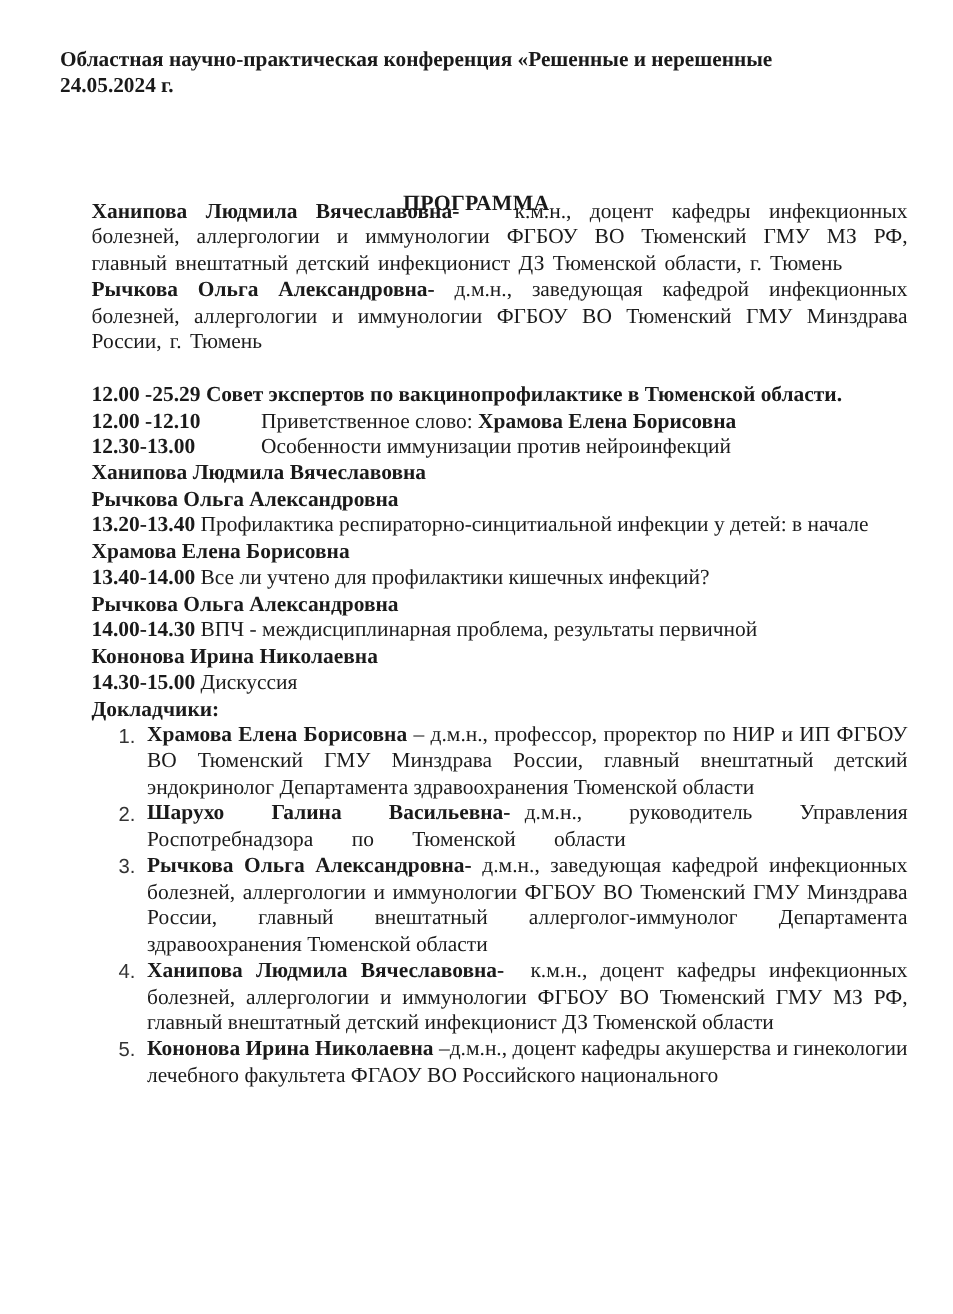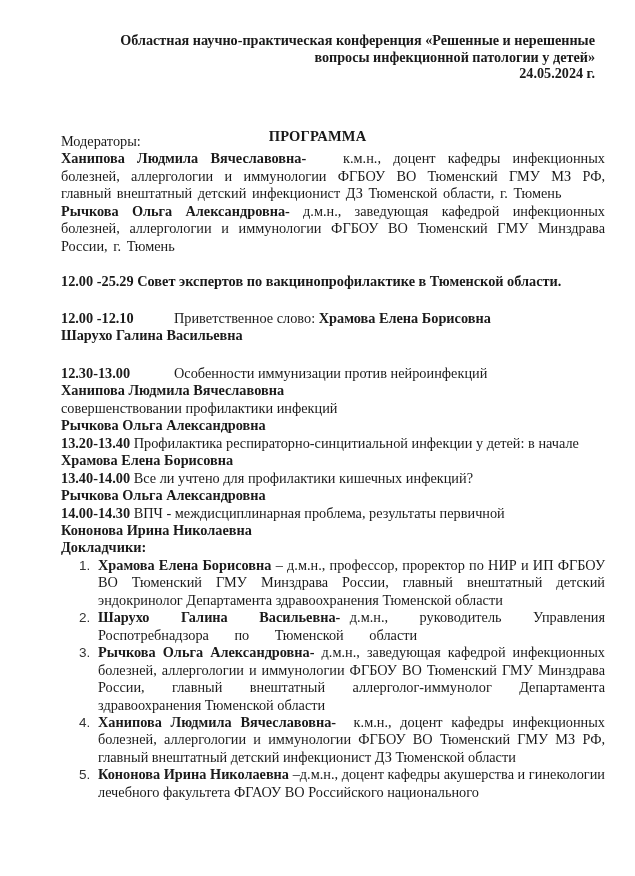--- a/index.html
+++ b/index.html
@@ -4,57 +4,55 @@
 <style>
   html, body { margin: 0; padding: 0; background: #ffffff; }
   body {
     width: 635px; height: 876px; overflow: hidden; position: relative;
     font-family: "Liberation Serif", "DejaVu Serif", serif;
     color: #1a1a1a;
   }
   .page { position: absolute; left: 0; top: 0; width: 635px; height: 876px; }
   .header {
     position: absolute; left: 40px; top: 32px; width: 555px;
-    text-align: right; font-weight: bold; font-size: 14.2px; line-height: 16.5px;
+    text-align: left; font-weight: bold; font-size: 14.2px; line-height: 16.5px;
   }
   .program-title {
     position: absolute; left: 0; top: 116px; width: 635px;
     text-align: center; font-weight: bold; font-size: 14.5px; line-height: 17px; letter-spacing: 0.2px; margin-top: 12px;
   }
   .body {
     position: absolute; left: 61px; top: 133px; width: 544px;
     font-size: 14.3px; line-height: 17.45px;
   }
   .line { white-space: nowrap; }
   .just { text-align: justify; text-align-last: left; }
   .b { font-weight: bold; }
   .gap { height: 17.4px; }
-  .tab { display: inline-block; width: 113px; margin-top: 20px; }
+  .tab { display: inline-block; width: 113px; }
   ol.speakers { margin: 0; padding: 0; list-style: none; }
   ol.speakers li { position: relative; padding-left: 37px; text-align: justify; }
   ol.speakers li .num {
     position: absolute; left: 18px; top: 0; font-family: "Liberation Sans", "DejaVu Sans", sans-serif; font-size: 13.5px; color: #333;
   }
 </style>
 </head>
 <body>
 
 <div class="page">
 
   <div class="header">
     <div>Областная научно-практическая конференция «Решенные и нерешенные</div>
-    <div>вопросы инфекционной патологии у детей»</div>
     <div>24.05.2024 г.</div>
   </div>
 
   <div class="program-title">ПРОГРАММА</div>
 
   <div class="body">
 
-    <div class="line">Модераторы:</div>
 
     <div class="just" style="word-spacing:2px;">
       <span class="b">Ханипова Людмила Вячеславовна-</span>&nbsp;&nbsp;
       <span>к.м.н., доцент кафедры инфекционных болезней, аллергологии и иммунологии ФГБОУ ВО Тюменский ГМУ МЗ РФ, главный внештатный детский инфекционист ДЗ Тюменской области, г. Тюмень</span>
     </div>
     <div class="just" style="word-spacing:2px;">
       <span class="b">Рычкова Ольга Александровна-</span>
       <span>д.м.н., заведующая кафедрой инфекционных болезней, аллергологии и иммунологии ФГБОУ ВО Тюменский ГМУ Минздрава России, г. Тюмень</span>
     </div>
 
@@ -63,48 +61,50 @@
     <div class="line b">
       <span>12.00 -25.29</span>
       <span>Совет экспертов по вакцинопрофилактике в Тюменской области.</span>
     </div>
 
     <div class="line">
       <span class="b tab">12.00 -12.10</span><span>Приветственное слово:</span>
       <span class="b">Храмова Елена Борисовна</span>
     </div>
 
-    <div class="line b">Шарухо Галина Васильевна</div>
 
     <div class="line">
       <span class="b tab">12.30-13.00</span><span>Особенности иммунизации против нейроинфекций</span>
     </div>
     <div class="line b">Ханипова Людмила Вячеславовна</div>
 
-    <div class="line">совершенствовании профилактики инфекций</div>
     <div class="line b">Рычкова Ольга Александровна</div>
 
     <div class="line">
       <span class="b">13.20-13.40</span>
       <span>Профилактика респираторно-синцитиальной инфекции у детей: в начале</span>
     </div>
     <div class="line b">Храмова Елена Борисовна</div>
 
     <div class="line">
       <span class="b">13.40-14.00</span>
       <span>Все ли учтено для профилактики кишечных инфекций?</span>
     </div>
     <div class="line b">Рычкова Ольга Александровна</div>
 
     <div class="line">
       <span class="b">14.00-14.30</span>
       <span>ВПЧ - междисциплинарная проблема, результаты первичной</span>
     </div>
     <div class="line b">Кононова Ирина Николаевна</div>
 
+    <div class="line">
+      <span class="b">14.30-15.00</span>
+      <span>Дискуссия</span>
+    </div>
 
     <div class="line b">Докладчики:</div>
 
     <ol class="speakers">
       <li>
         <span class="num">1.</span>
         <span class="b">Храмова Елена Борисовна</span>
         <span>– д.м.н., профессор, проректор по НИР и ИП ФГБОУ ВО Тюменский ГМУ Минздрава России, главный внештатный детский эндокринолог  Департамента здравоохранения Тюменской области</span>
       </li>
       <li>

